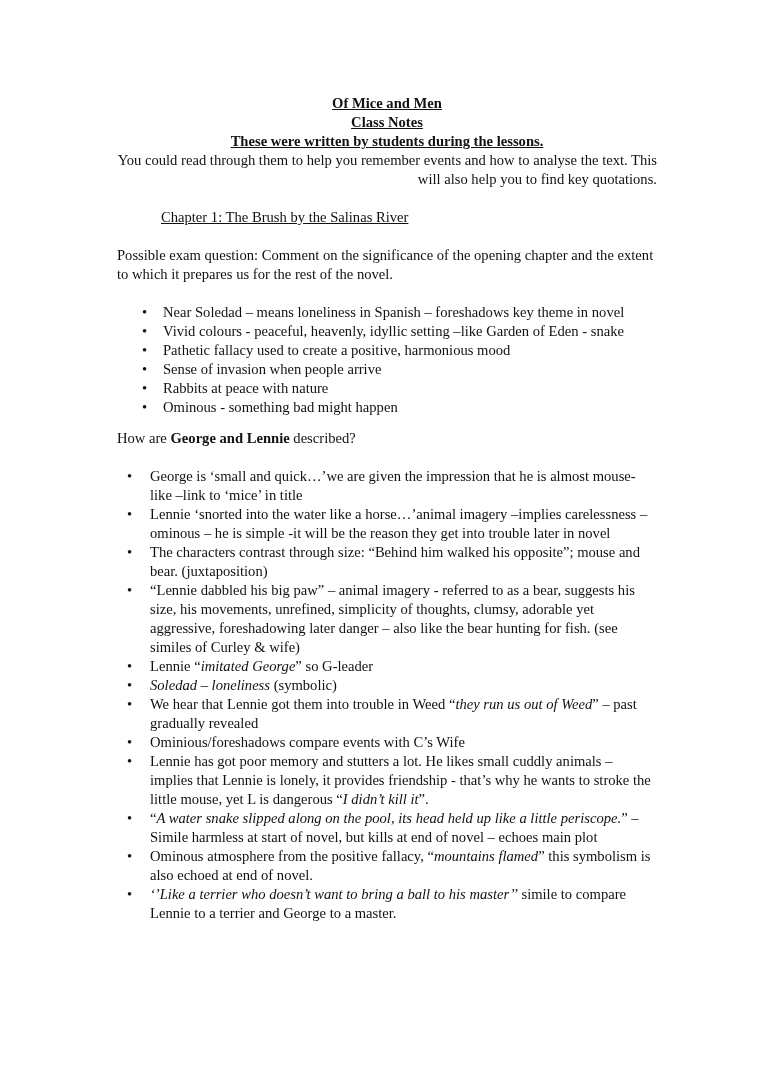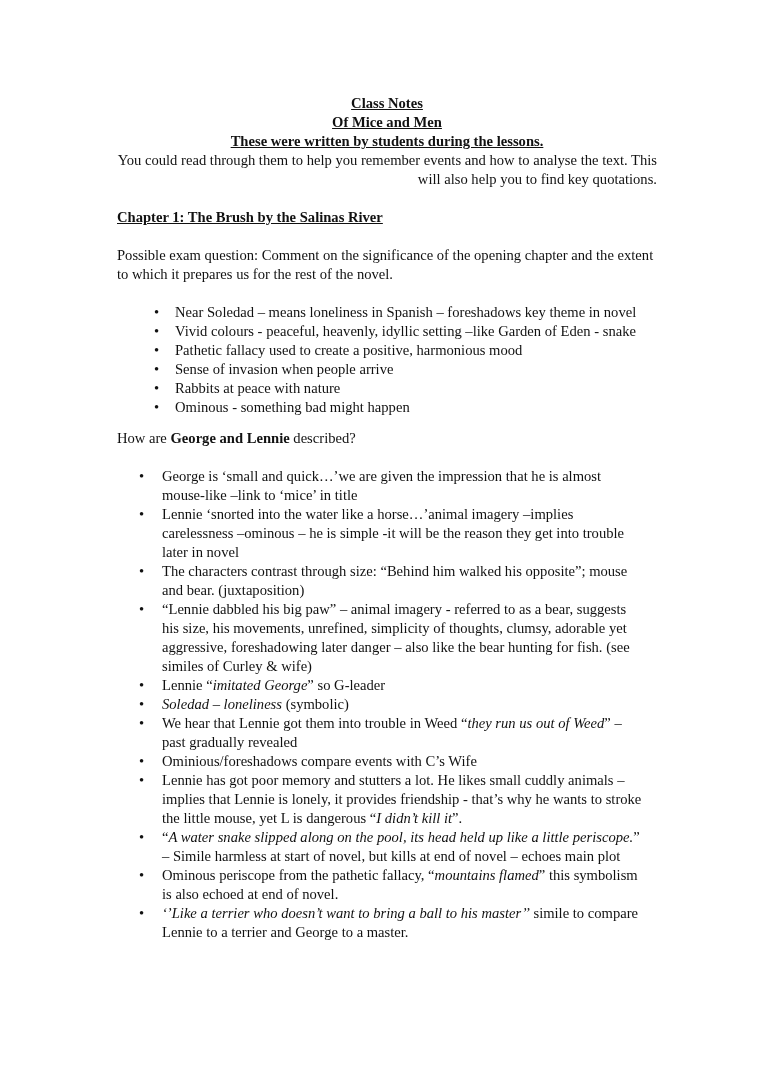--- a/index.html
+++ b/index.html
@@ -2,39 +2,39 @@
 <html><head>
 <meta charset="utf-8">
 <style>
   html, body { margin: 0; padding: 0; background: #ffffff; }
   body { width: 768px; height: 1087px; position: relative; overflow: hidden;
     font-family: "Liberation Serif", "DejaVu Serif", serif; color: #111; font-size: 14.6px; line-height: 19px; }
   .page { position: absolute; left: 117px; top: 94px; width: 540px; }
   .center { text-align: center; }
   .title { font-weight: bold; text-decoration: underline; }
   .intro { text-align: right; }
-  .chapter { font-weight: bold; text-decoration: underline; margin-top: 19px; }
+  .chapter { font-weight: normal; text-decoration: underline; margin-top: 19px; margin-left: 44px; }
   .question { font-weight: normal; margin-top: 19px; }
-  ul { margin: 12px; padding: 0; list-style: none; }
+  ul { margin: 0; padding: 0; list-style: none; }
   ul.list1 { margin-top: 19px; }
   ul.list1 li { position: relative; padding-left: 46px; }
   ul.list1 li::before { content: "\2022"; position: absolute; left: 25px; }
   .howare { margin-top: 12px; }
   ul.list2 { margin-top: 19px; }
   ul.list2 li { position: relative; padding-left: 33px; }
   ul.list2 li::before { content: "\2022"; position: absolute; left: 10px; }
   i { font-style: italic; }
   b { font-weight: bold; }
 </style>
 </head>
 <body>
 
 <div class="page">
+  <div class="center title">Of Mice and Men</div>
   <div class="center title">Class Notes</div>
-  <div class="center title">Of Mice and Men</div>
   <div class="center title">These were written by students during the lessons.</div>
   <div class="intro">You could read through them to help you remember events and how to analyse the text. This will also help you to find key quotations.</div>
 
   <div class="chapter">Chapter 1: The Brush by the Salinas River</div>
   <div class="question">Possible exam question: Comment on the significance of the opening chapter and the extent to which it prepares us for the rest of the novel.</div>
 
   <ul class="list1">
     <li>Near Soledad – means loneliness in Spanish – foreshadows key theme in novel</li>
     <li>Vivid colours - peaceful, heavenly, idyllic setting –like Garden of Eden - snake</li>
     <li>Pathetic fallacy used to create a positive, harmonious mood</li>
@@ -49,16 +49,16 @@
       <li><span>George is ‘small and quick…’we are given the impression that he is almost mouse-like –link to ‘mice’ in title</span></li>
       <li><span>Lennie ‘snorted into the water like a horse…’animal imagery –implies carelessness –ominous – he is simple -it will be the reason they get into trouble later in novel</span></li>
       <li><span>The characters  contrast through size: “Behind him walked his opposite”; mouse and bear. (juxtaposition)</span></li>
       <li><span>“Lennie dabbled his big paw” – animal imagery - referred to as a bear, suggests his size, his movements, unrefined, simplicity of thoughts, clumsy, adorable yet aggressive, foreshadowing later danger – also like the bear hunting for fish. (see similes of Curley &amp; wife)</span></li>
       <li><span>Lennie “</span><i>imitated George</i><span>” so G-leader</span></li>
       <li><i>Soledad – loneliness</i><span> (symbolic)</span></li>
       <li><span>We hear that Lennie got them into trouble in Weed “</span><i>they run us out of Weed</i><span>” – past gradually revealed</span></li>
       <li><span>Ominious/foreshadows compare events with C’s Wife</span></li>
       <li><span>Lennie has got poor memory and stutters a lot. He likes small cuddly animals – implies that Lennie is lonely, it provides friendship - that’s why he wants to stroke the little mouse, yet L is dangerous “</span><i>I didn’t kill it</i><span>”.</span></li>
       <li><span>“</span><i>A water snake slipped along on the pool, its head held up like a little periscope.</i><span>” – Simile  harmless at start of novel, but kills at end of novel – echoes main plot</span></li>
-      <li><span>Ominous periscope from the pathetic fallacy, “</span><i>mountains flamed</i><span>” this symbolism is also echoed at end of novel.</span></li>
+      <li><span>Ominous atmosphere from the positive fallacy, “</span><i>mountains flamed</i><span>” this symbolism is also echoed at end of novel.</span></li>
       <li><i>‘’Like a terrier who doesn’t want to bring a ball to his master’’</i><span> simile to compare Lennie to a terrier and George to a master.</span></li>
     </ul>
 </div>
 
 </body></html>

